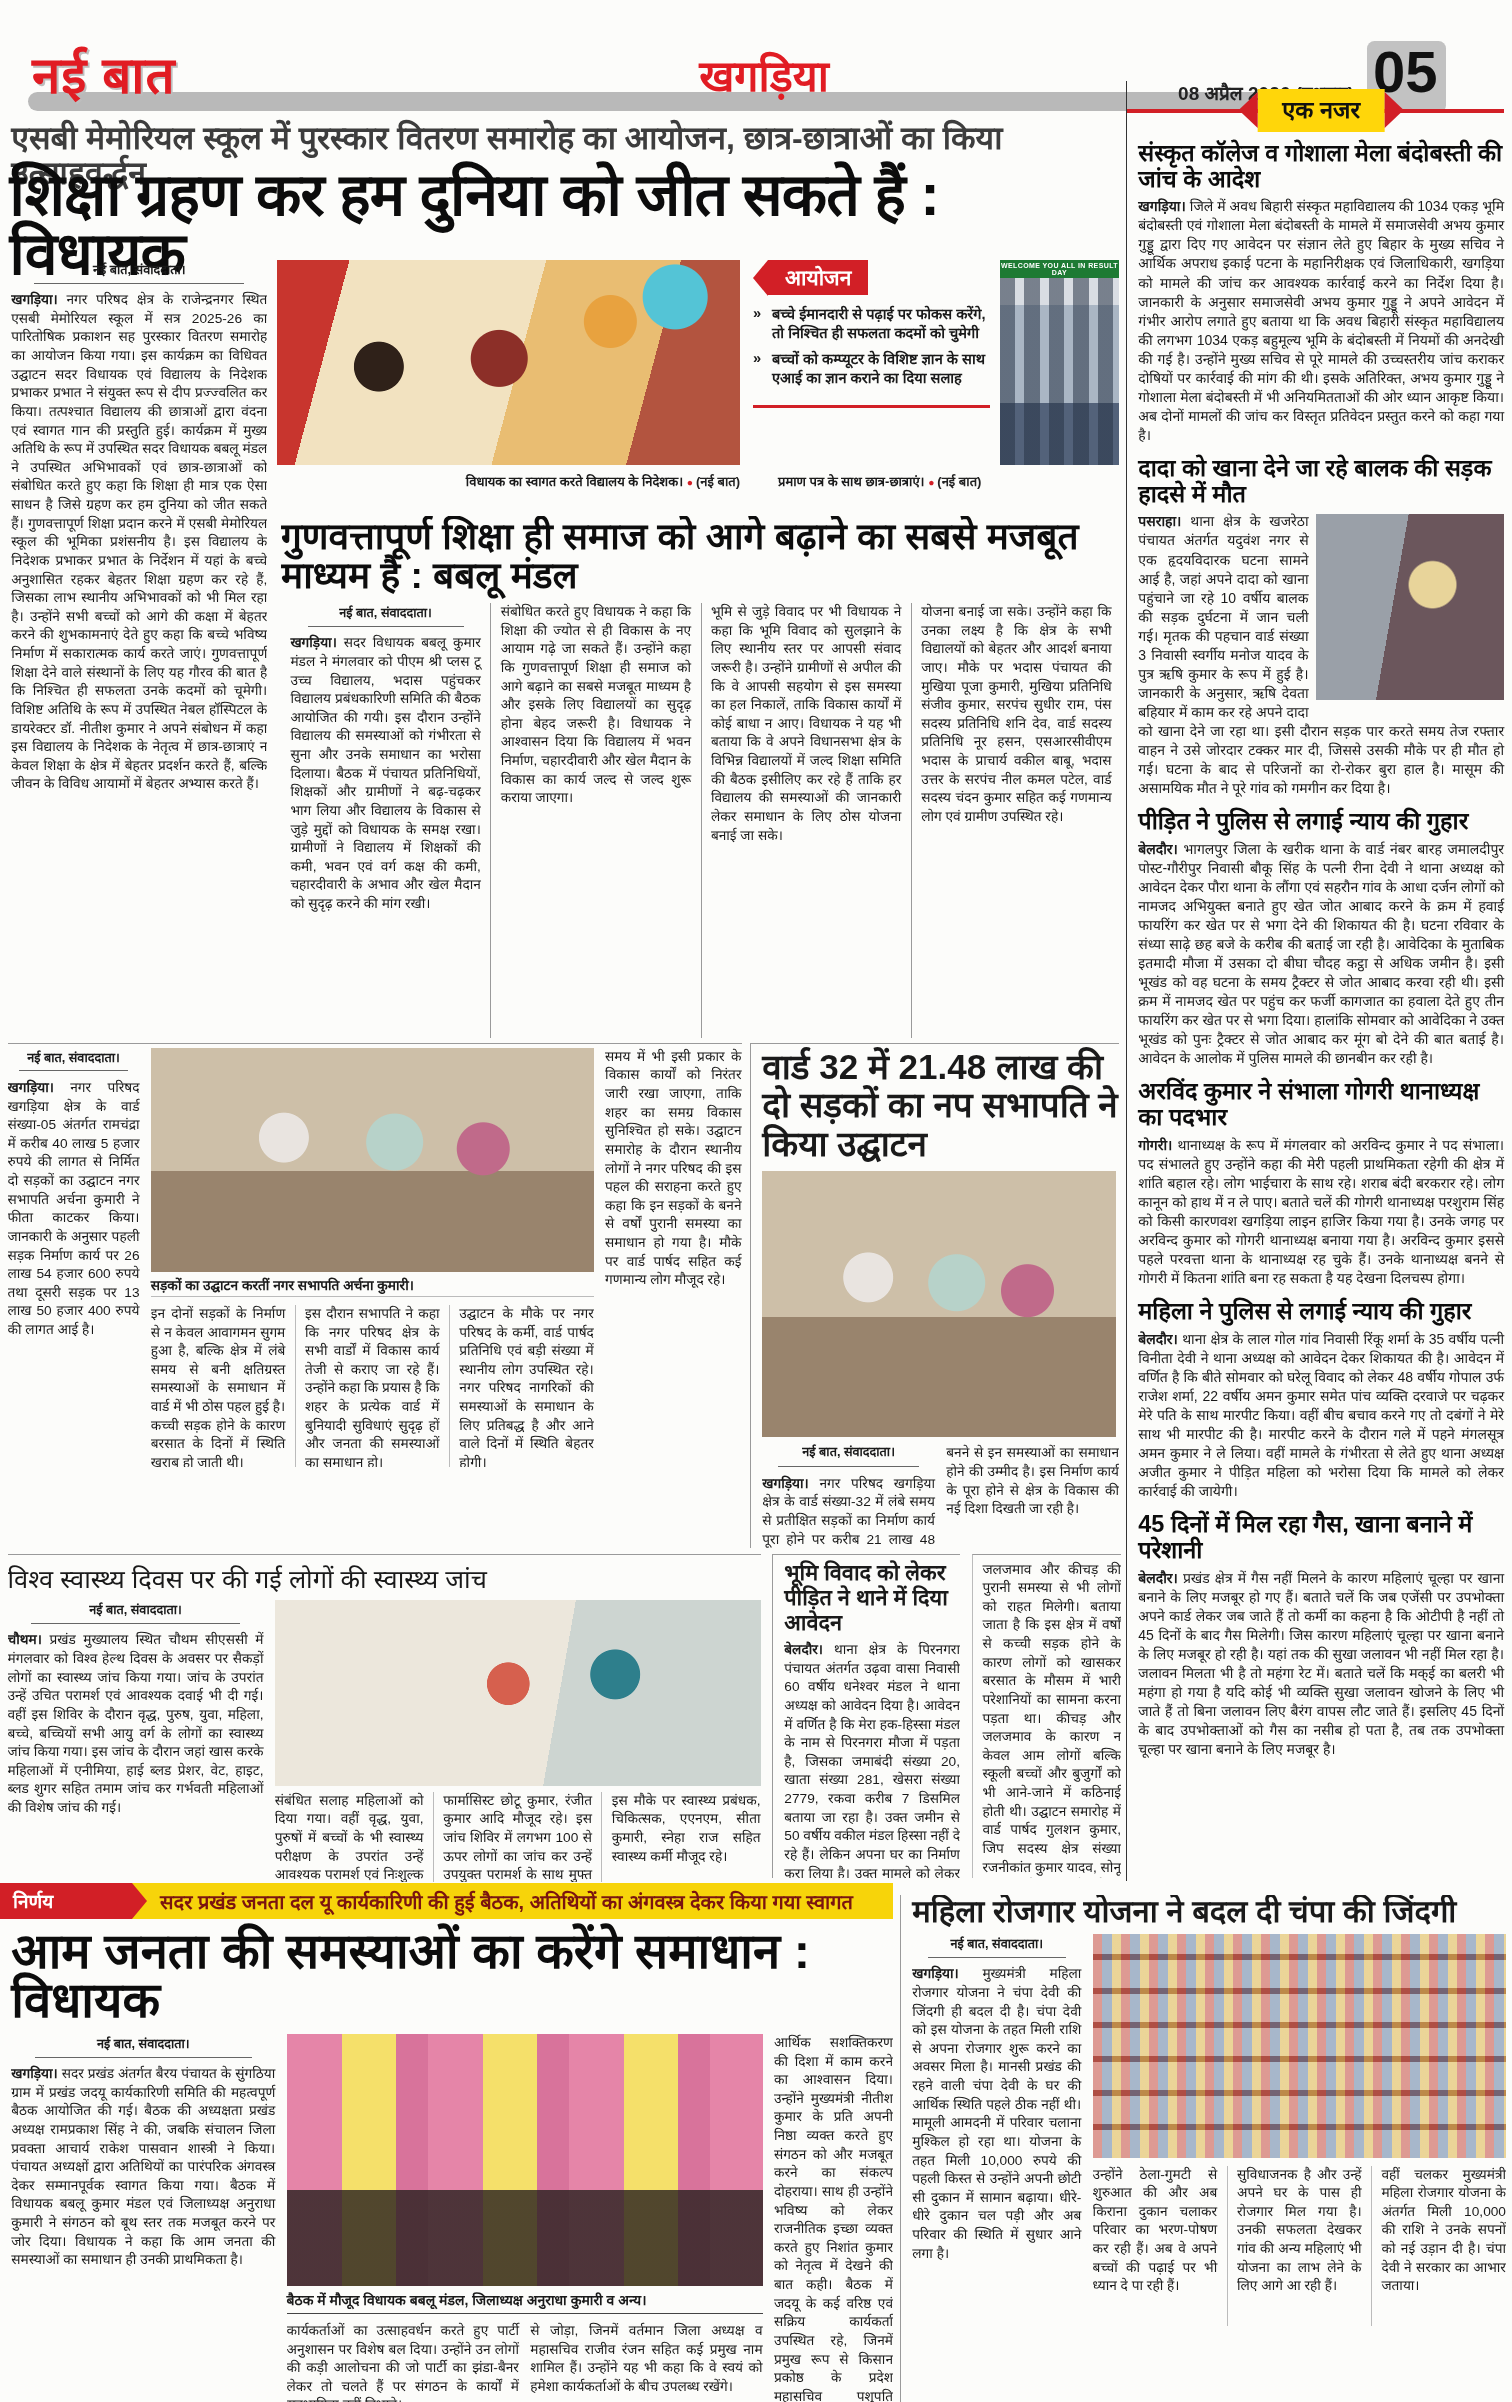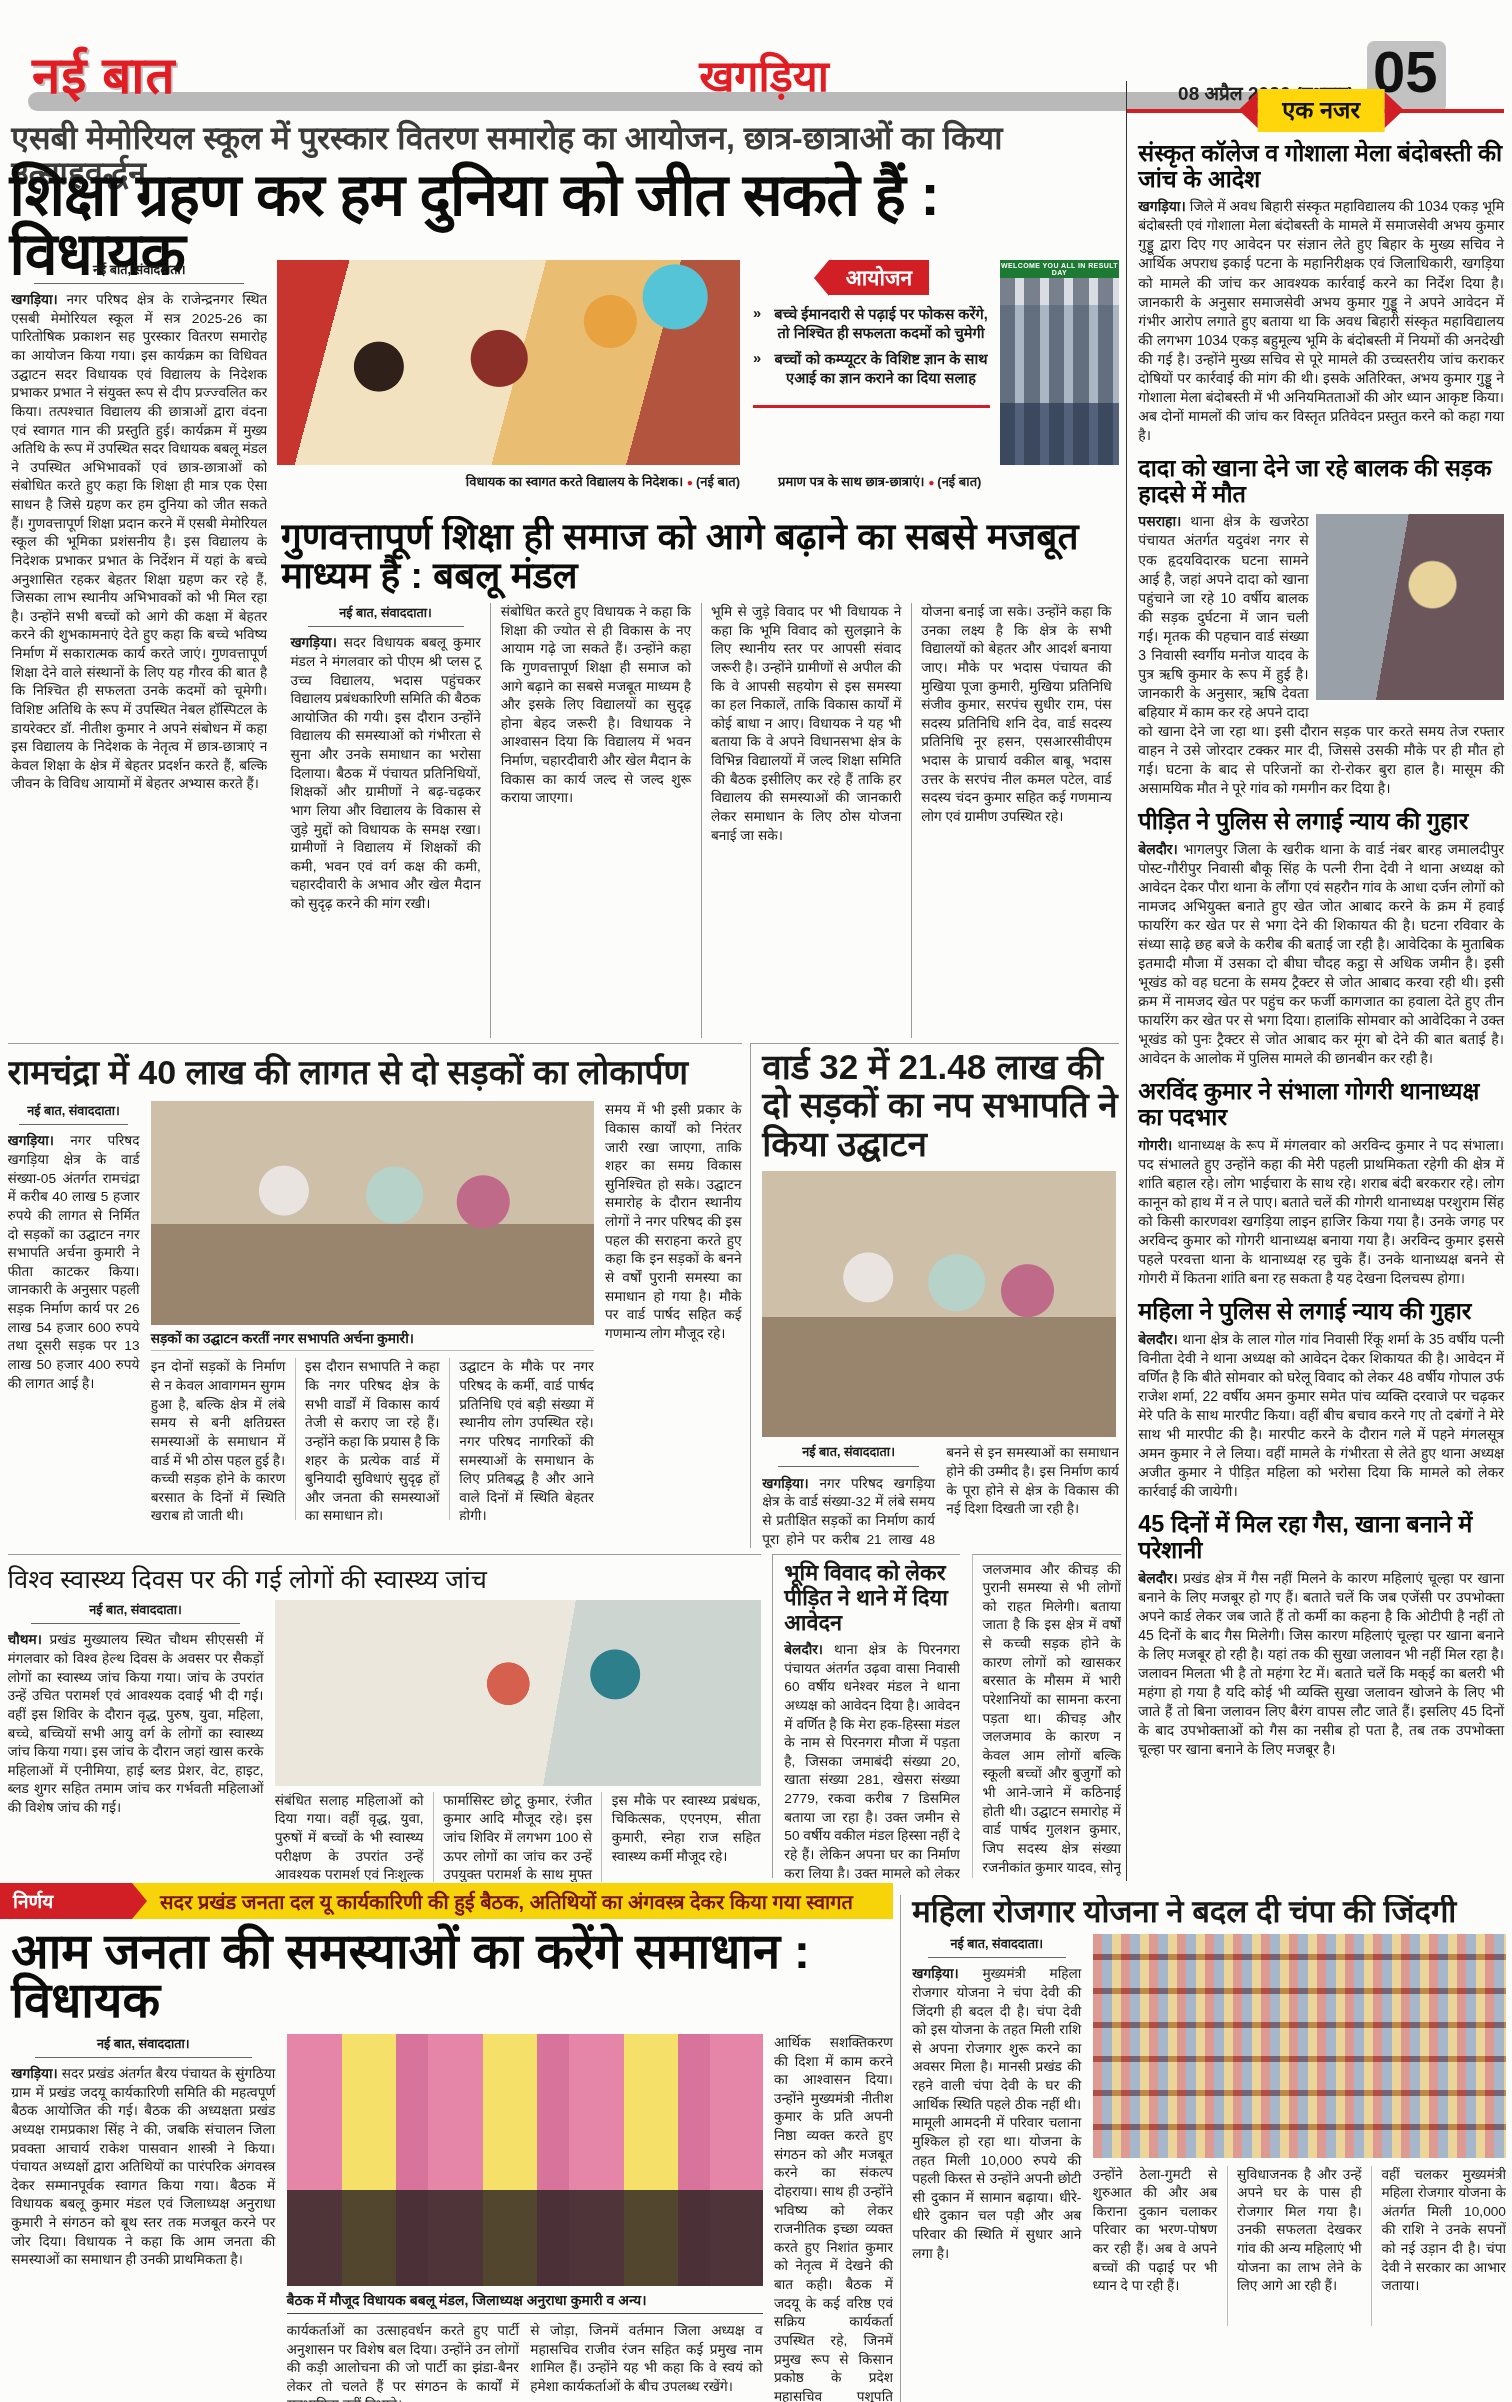--- a/index.html
+++ b/index.html
@@ -50,21 +50,21 @@
   .ph-meeting{background:
      linear-gradient(rgba(0,0,0,0) 0 62%,rgba(40,32,30,.8) 62%),
      repeating-linear-gradient(90deg,#e585a8 0 55px,#f5e06a 55px 109px,#d8739b 109px 141px);}
   .ph-shop{background:
      repeating-linear-gradient(90deg,rgba(200,60,60,.45) 0 9.4px,rgba(60,110,180,.4) 9.4px 19px,rgba(230,190,70,.45) 19px 28px),
      repeating-linear-gradient(0deg,#efe8da 0 28px,#9a5d4a 28px 34px);}
   
   .lead-col{position:absolute;left:11.3px;top:260px;width:256px;height:780px;overflow:hidden;}
   .photo1{position:absolute;left:277px;top:260px;width:463px;height:205px;}
   .cap1{position:absolute;left:277px;top:469px;width:463px;text-align:right;}
-  .orgbox{position:absolute;left:753px;top:260px;width:237px;border-bottom:3.8px solid #d21f26;padding-bottom:9.4px;text-align:center;}
+  .orgbox{position:absolute;left:753px;top:260px;width:237px;border-bottom:3.8px solid #d21f26;padding-bottom:9.4px;}
   .orgbadge{position:relative;display:inline-block;background:#d21f26;color:#fff;font-size:21px;font-weight:900;
             padding:2.8px 17px 4.7px;margin-left:15px;}
   .orgbadge::before{content:"";position:absolute;left:-15px;top:0;border-top:18px solid rgba(0,0,0,0);
             border-bottom:18px solid rgba(0,0,0,0);border-right:15px solid #d21f26;}
   .orgbox ul{margin:9.4px 0 0;padding:0;list-style:none;}
   .orgbox li{font-size:14.6px;font-weight:bold;line-height:1.3;margin-bottom:7.5px;padding-left:19px;position:relative;}
   .orgbox li::before{content:"»";position:absolute;left:0;top:-0.9px;font-weight:900;color:#1a1a1a;}
   .photo2{position:absolute;left:1000px;top:260px;width:119px;height:205px;}
   .cap2{position:absolute;left:778px;top:469px;width:341px;}
   
@@ -211,21 +211,20 @@
       </div>
       <div class="col">
         <div class="bodytext">संबोधित करते हुए विधायक ने कहा कि शिक्षा की ज्योत से ही विकास के नए आयाम गढ़े जा सकते हैं। उन्होंने कहा कि गुणवत्तापूर्ण शिक्षा ही समाज को आगे बढ़ाने का सबसे मजबूत माध्यम है और इसके लिए विद्यालयों का सुदृढ़ होना बेहद जरूरी है। विधायक ने आश्वासन दिया कि विद्यालय में भवन निर्माण, चहारदीवारी और खेल मैदान के विकास का कार्य जल्द से जल्द शुरू कराया जाएगा।</div>
       </div>
       <div class="col bodytext">भूमि से जुड़े विवाद पर भी विधायक ने कहा कि भूमि विवाद को सुलझाने के लिए स्थानीय स्तर पर आपसी संवाद जरूरी है। उन्होंने ग्रामीणों से अपील की कि वे आपसी सहयोग से इस समस्या का हल निकालें, ताकि विकास कार्यों में कोई बाधा न आए। विधायक ने यह भी बताया कि वे अपने विधानसभा क्षेत्र के विभिन्न विद्यालयों में जल्द शिक्षा समिति की बैठक इसीलिए कर रहे हैं ताकि हर विद्यालय की समस्याओं की जानकारी लेकर समाधान के लिए ठोस योजना बनाई जा सके।</div>
       <div class="col bodytext">योजना बनाई जा सके। उन्होंने कहा कि उनका लक्ष्य है कि क्षेत्र के सभी विद्यालयों को बेहतर और आदर्श बनाया जाए। मौके पर भदास पंचायत की मुखिया पूजा कुमारी, मुखिया प्रतिनिधि संजीव कुमार, सरपंच सुधीर राम, पंस सदस्य प्रतिनिधि शनि देव, वार्ड सदस्य प्रतिनिधि नूर हसन, एसआरसीवीएम भदास के प्राचार्य वकील बाबू, भदास उत्तर के सरपंच नील कमल पटेल, वार्ड सदस्य चंदन कुमार सहित कई गणमान्य लोग एवं ग्रामीण उपस्थित रहे।</div>
     </div>
   </div>
 
   <div class="band3l">
-    <h2>रामचंद्रा में 40 लाख की लागत से दो सड़कों का लोकार्पण</h2>
     <div class="b3row">
       <div class="b3colA">
         <div class="byline">नई बात, संवाददाता।</div>
         <div class="bodytext">
           <span class="dl">खगड़िया।</span>
           <span>नगर परिषद खगड़िया क्षेत्र के वार्ड संख्या-05 अंतर्गत रामचंद्रा में करीब 40 लाख 5 हजार रुपये की लागत से निर्मित दो सड़कों का उद्घाटन नगर सभापति अर्चना कुमारी ने फीता काटकर किया। जानकारी के अनुसार पहली सड़क निर्माण कार्य पर 26 लाख 54 हजार 600 रुपये तथा दूसरी सड़क पर 13 लाख 50 हजार 400 रुपये की लागत आई है।</span>
         </div>
       </div>
       <div class="b3mid">
         <div class="ph ph-road"></div>

